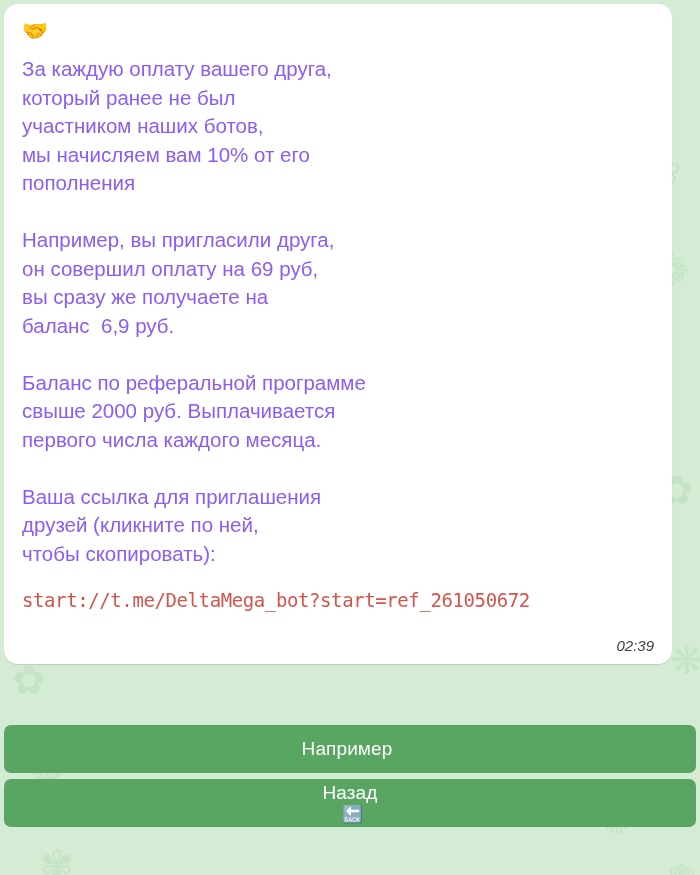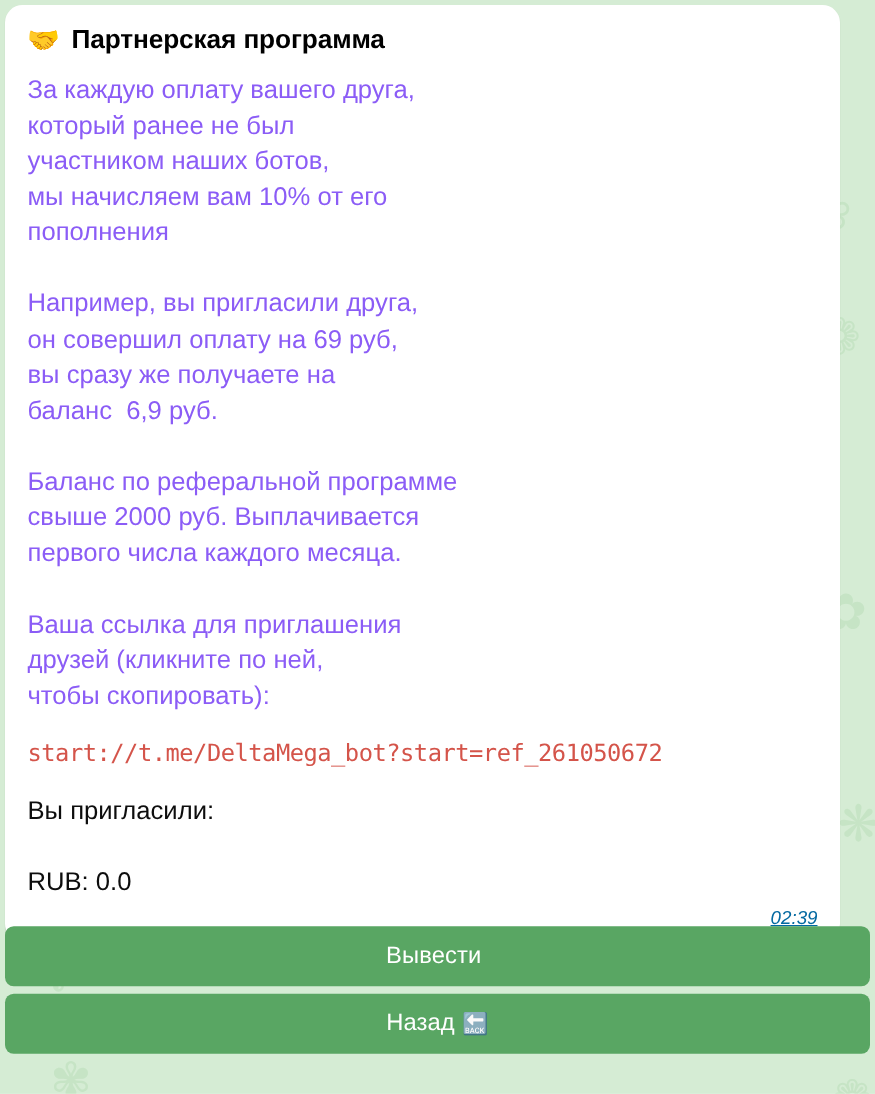--- a/index.html
+++ b/index.html
@@ -84,23 +84,22 @@
   }
   .msg-footer {
     position: relative;
     height: 22px;
   }
   .msg-time {
     position: absolute;
     right: 0;
     bottom: 0;
     font-size: 15px;
-    color: #0369a1;
+    color: #404040;
     font-style: italic;
-    text-decoration: underline;
   }
   .keyboard {
     position: absolute;
     left: 0;
     right: 0;
     bottom: 32px;
     padding: 0 4px;
   }
   .kb-button {
     display: flex;
@@ -108,21 +107,21 @@
     justify-content: center;
     height: 48px;
     background: #59a663;
     color: #ffffff;
     font-size: 19px;
     border-radius: 7px;
     margin-bottom: 6px;
     cursor: pointer;
     user-select: none;
   }
-  .kb-button:last-child { margin-bottom: 0; }
+  .kb-button:last-child { margin-bottom: 16px; flex-direction: column; }
   .kb-label { letter-spacing: 0.1px; }
   .kb-emoji {
     margin-left: 6px;
     font-size: 17px;
   }
 </style>
 </head>
 <body>
 
 <div id="wallpaper">
@@ -141,21 +140,20 @@
     <div class="doodle" style="left: 665px; top: 860px;">❁</div>
     <div class="doodle" style="left: 40px; top: 845px;">✾</div>
   </div>
 
 <div id="chat">
 
   <div class="message-bubble">
 
     <div class="msg-header">
       <span class="handshake-icon">🤝</span>
-      <span class="msg-title">Партнерская программа</span>
     </div>
 
     <div class="msg-body">За каждую оплату вашего друга,
 который ранее не был
 участником наших ботов,
 мы начисляем вам 10% от его
 пополнения
 
 Например, вы пригласили друга,
 он совершил оплату на 69 руб,
@@ -165,33 +163,30 @@
 Баланс по реферальной программе
 свыше 2000 руб. Выплачивается
 первого числа каждого месяца.
 
 Ваша ссылка для приглашения
 друзей (кликните по ней,
 чтобы скопировать):</div>
 
     <a class="msg-link" href="#">start://t.me/DeltaMega_bot?start=ref_261050672</a>
 
-    <div class="msg-body-2">Вы пригласили:
-
-RUB: 0.0</div>
 
     <div class="msg-footer">
       <span class="msg-time">02:39</span>
     </div>
 
   </div>
 
   <div class="keyboard">
     <div class="kb-button">
-      <span class="kb-label">Вывести</span>
+      <span class="kb-label">Например</span>
       <span class="kb-emoji"></span>
     </div>
     <div class="kb-button">
       <span class="kb-label">Назад</span>
       <span class="kb-emoji">🔙</span>
     </div>
   </div>
 
 </div>
 

